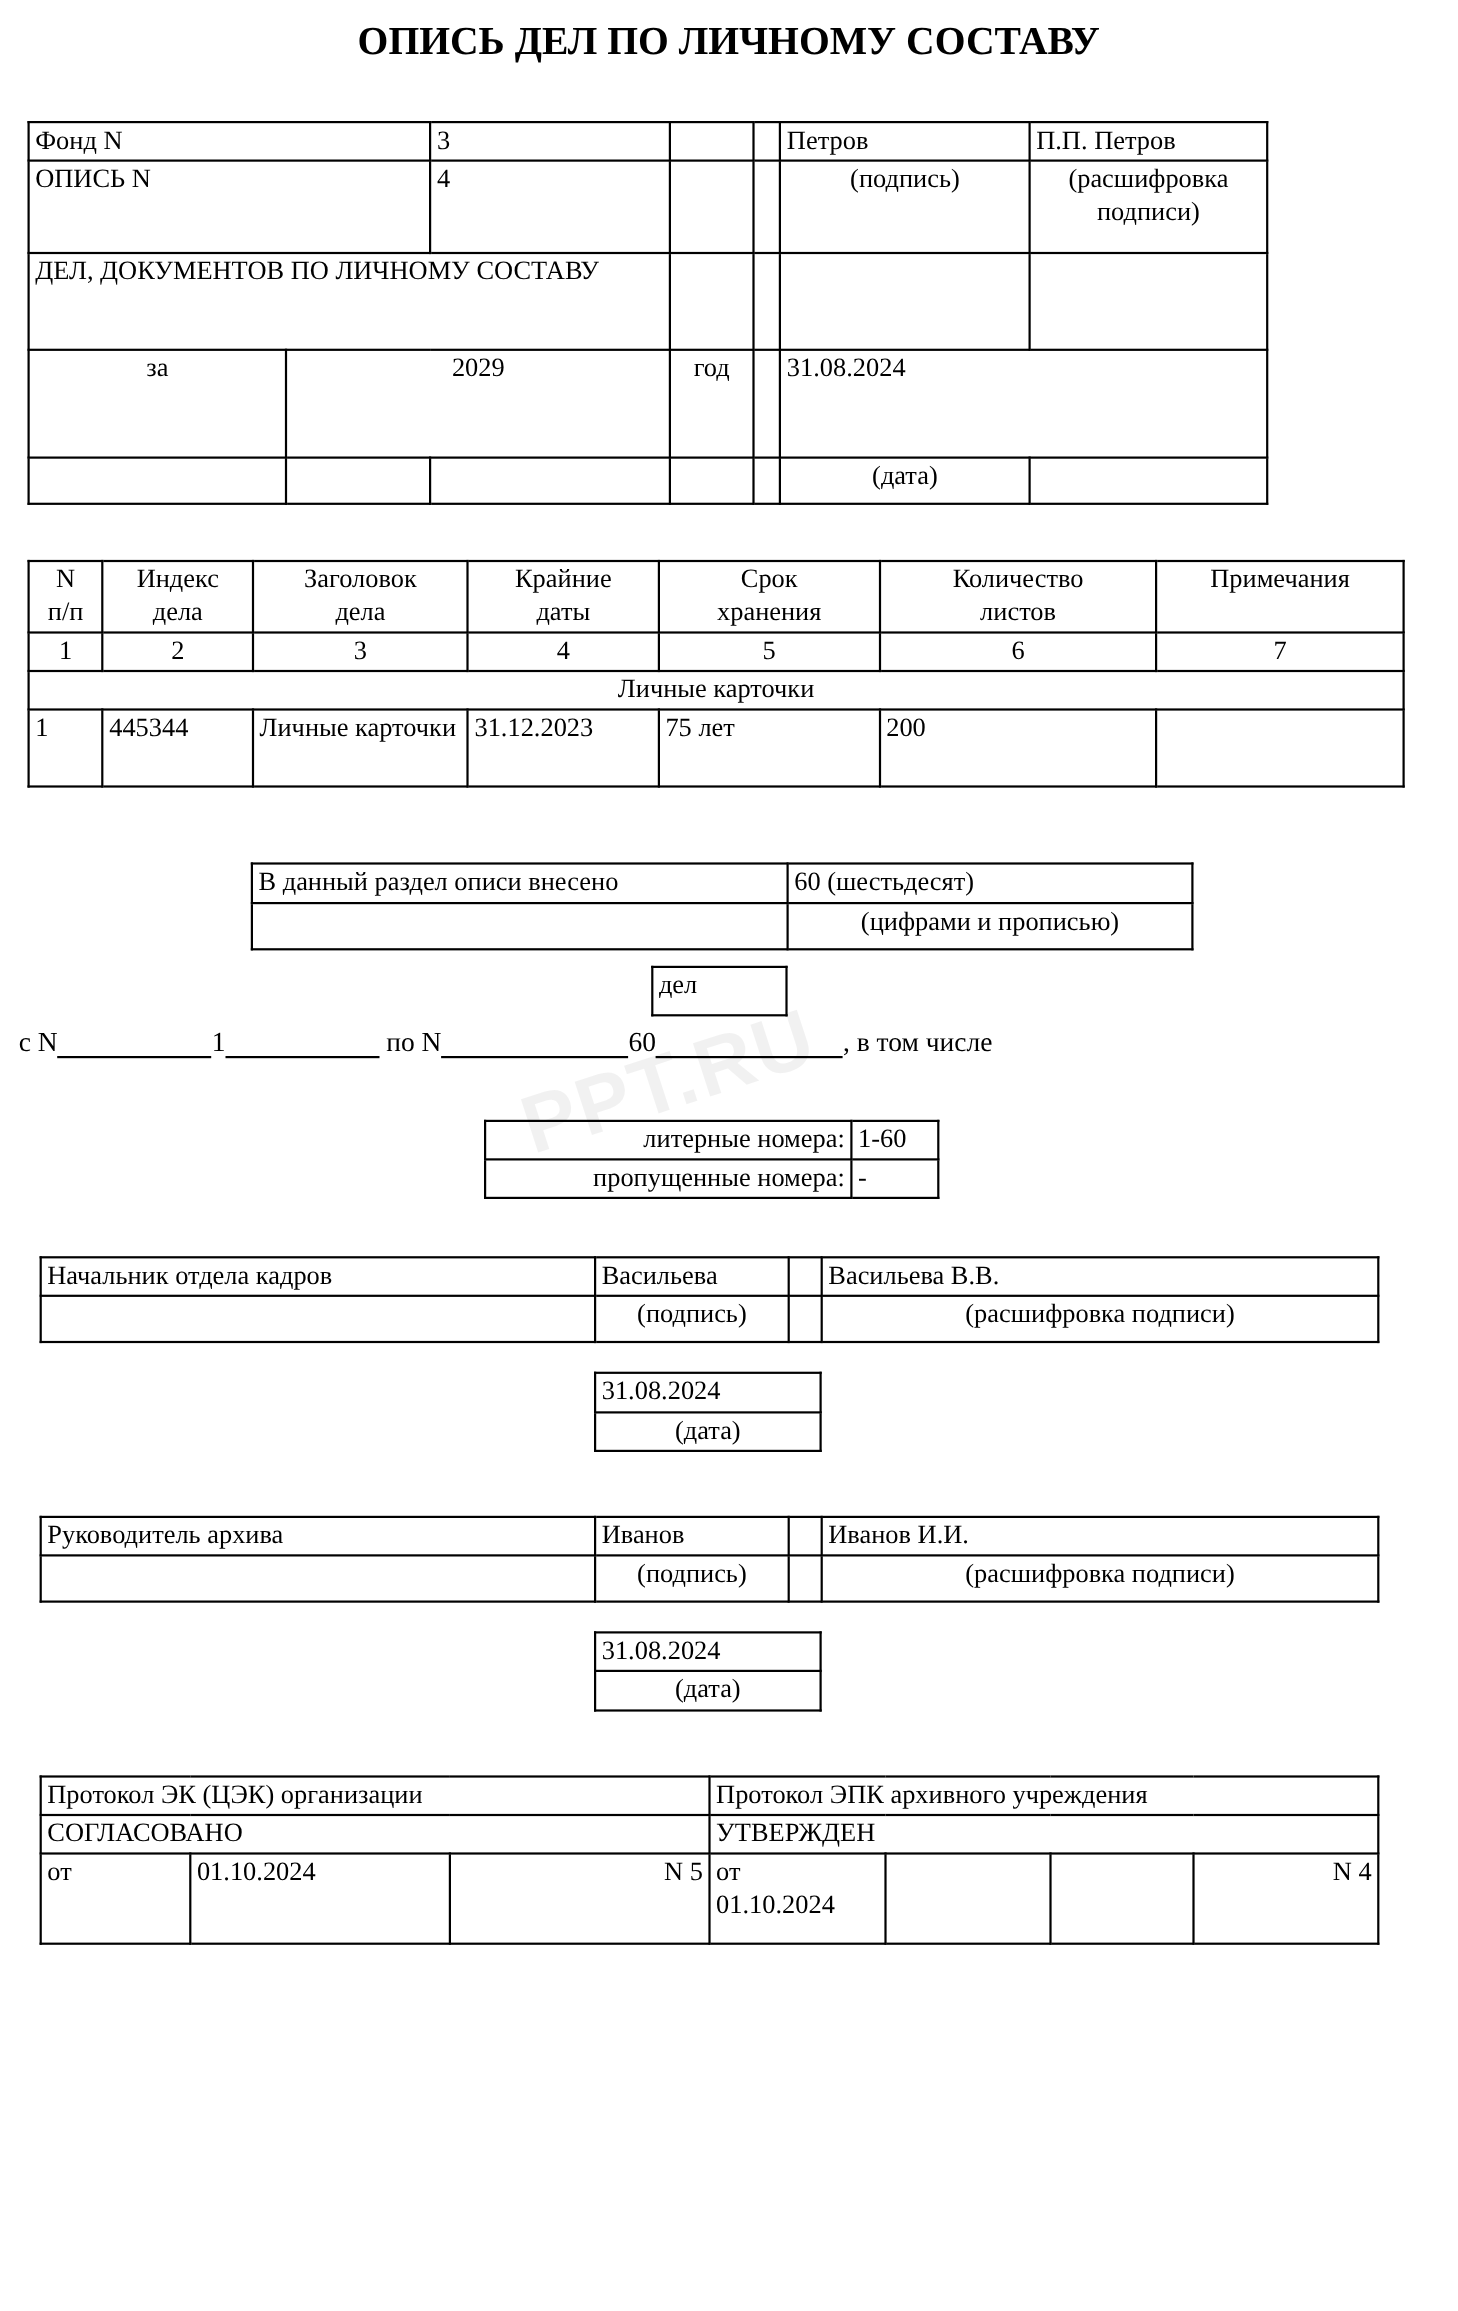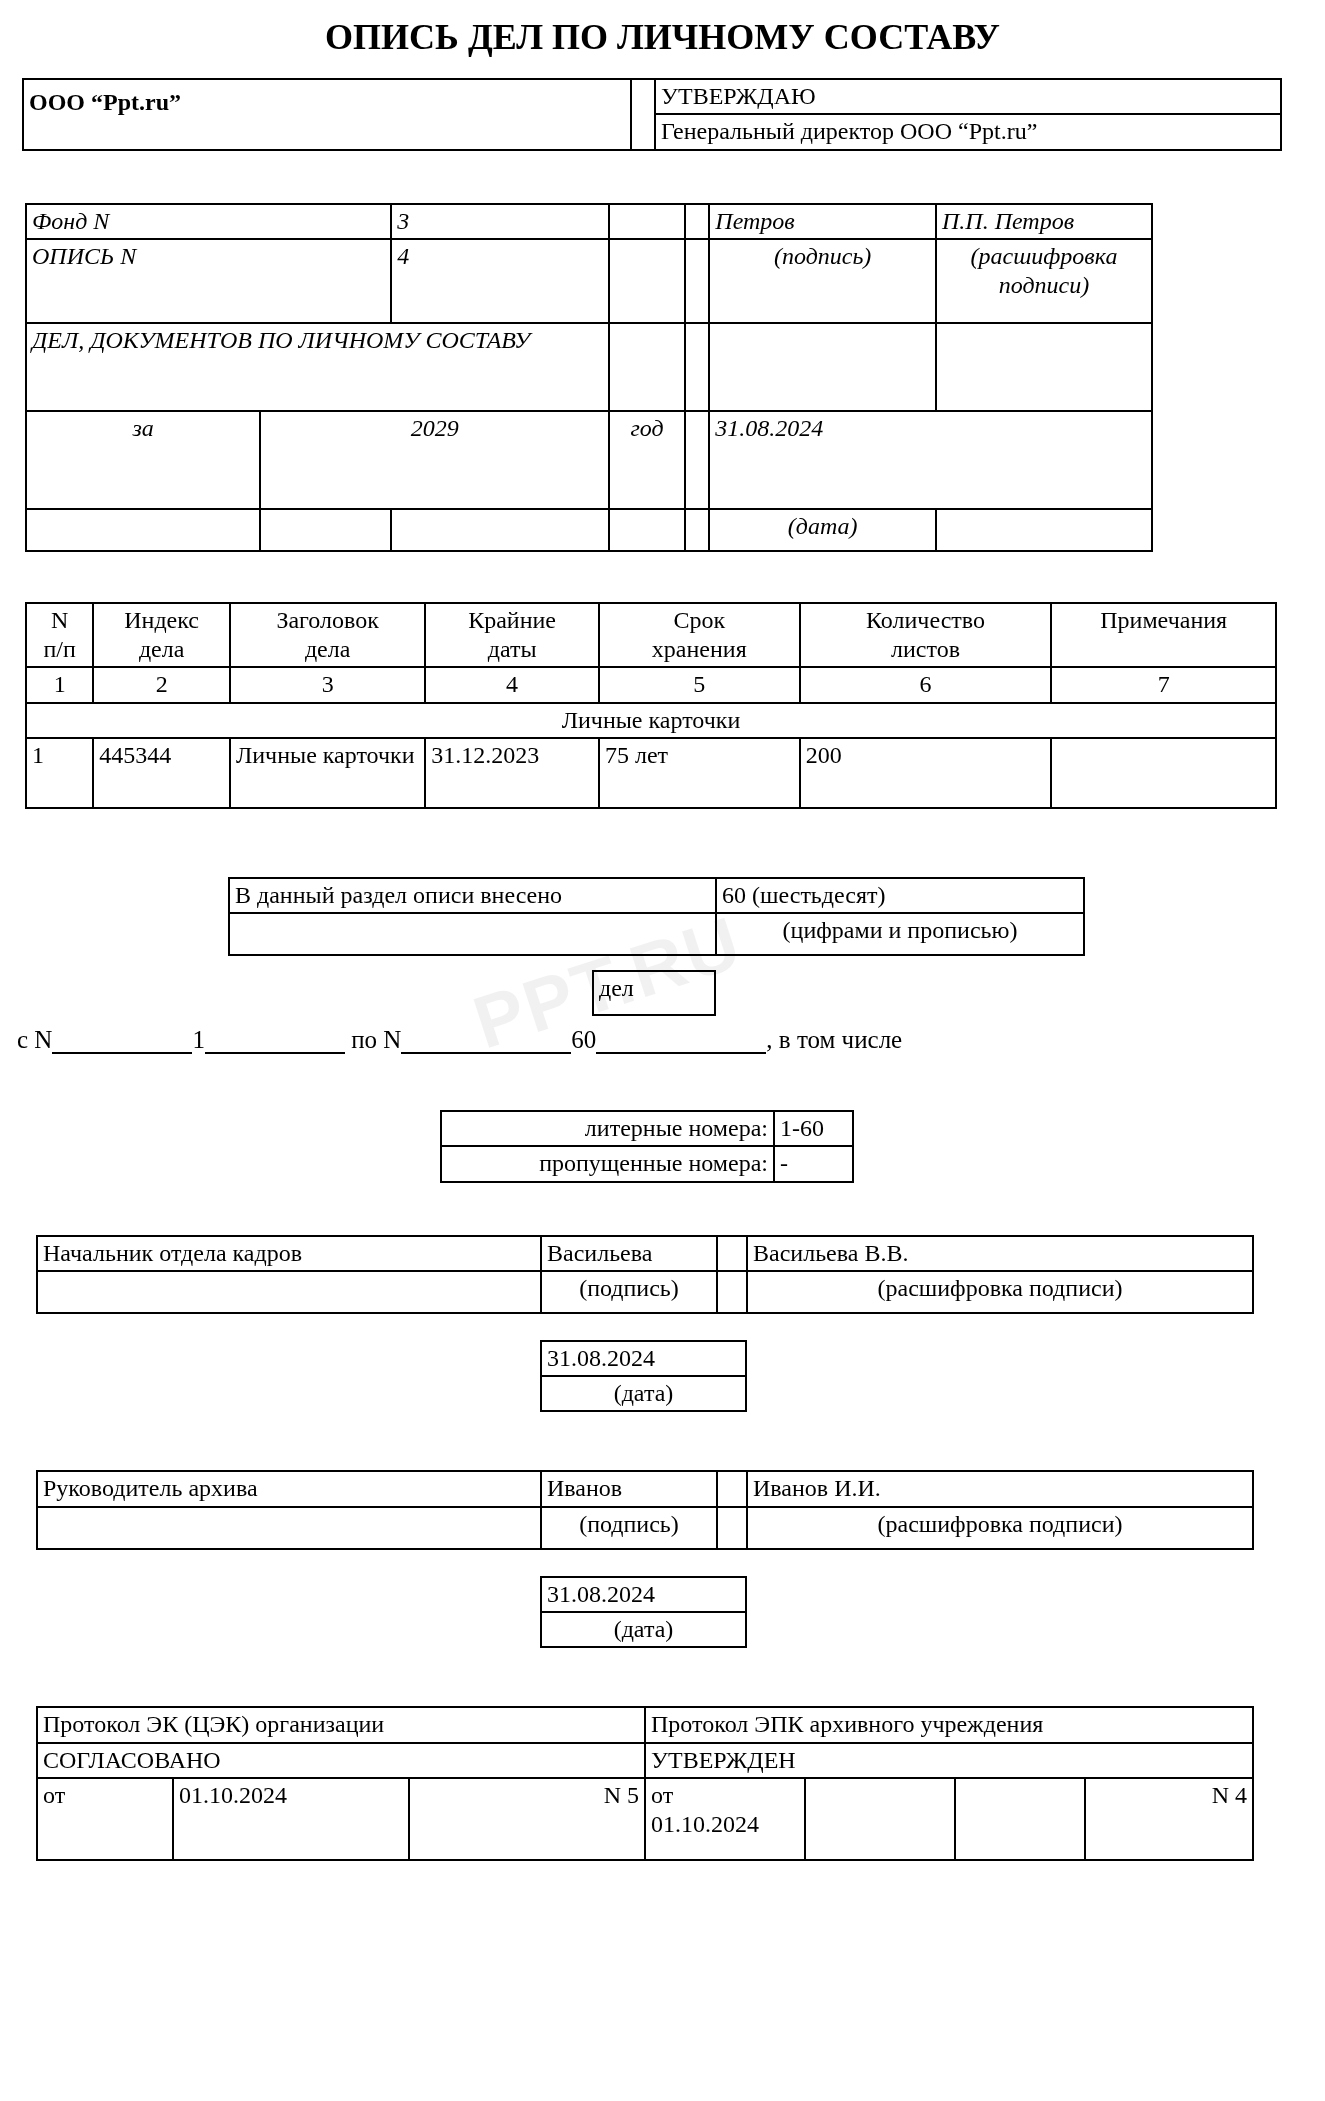--- a/index.html
+++ b/index.html
@@ -63,21 +63,21 @@
   td.r { text-align: right; }
   td.mid { vertical-align: middle; }
   .big {
     font-size: 33px;
     font-weight: bold;
   }
   .wrap { position: relative; z-index: 2; }
 
   
   #block-header  { margin: 20px 0 0 22px; width: 1258px; }
-  #block-fond    { margin: 52px 4px 0 25px; width: 1128px; font-style: italic; }
+  #block-fond    { margin: 52px 4px 0 25px; width: 1128px; }
   #block-main    { margin: 50px 0 0 25px; width: 1252px; }
   #block-vnes    { margin: 68px 0 0 228px; width: 855px; }
   #block-del     { margin: 14px 0 0 592px; width: 124px; }
   #block-line    { margin: 10px 0 0 17px; width: 1250px; font-size: 25px; }
   #block-liter   { margin: 56px 0 0 440px; width: 412px; }
   #block-kadry   { margin: 52px 0 0 36px; width: 1216px; }
   #block-date1   { margin: 26px 0 0 540px; width: 207px; }
   #block-arhiv   { margin: 58px 0 0 36px; width: 1216px; font-family: Liberation Serif, serif; }
   #block-date2   { margin: 26px 0 0 540px; width: 207px; }
   #block-bottom  { margin: 58px 0 0 36px; width: 1216px; }
@@ -95,37 +95,20 @@
 </style>
 </head>
 <body>
 
 <div class="page">
 
   <div class="watermark">PPT.RU</div>
 
   <div class="doc-title">ОПИСЬ ДЕЛ ПО ЛИЧНОМУ СОСТАВУ</div>
 
-  <table class="g wrap" id="block-header">
-    <colgroup>
-      <col style="width:608px">
-        <col style="width:24px">
-        <col style="width:626px">
-    </colgroup>
-    <tbody>
-        <tr>
-      <td rowspan="2" class="big" style="padding-top:8px">ООО “Ppt.ru”</td>
-      <td rowspan="2"></td>
-      <td>УТВЕРЖДАЮ</td>
-    </tr>
-    <tr>
-      <td>Генеральный директор ООО “Ppt.ru”</td>
-    </tr>
-  </tbody>
-    </table>
 
   <table class="g wrap" id="block-fond">
     <colgroup>
       <col style="width:218px">
         <col style="width:122px">
       <col style="width:203px">
         <col style="width:70px">
       <col style="width:23px">
         <col style="width:211px">
       <col style="width:201px">

